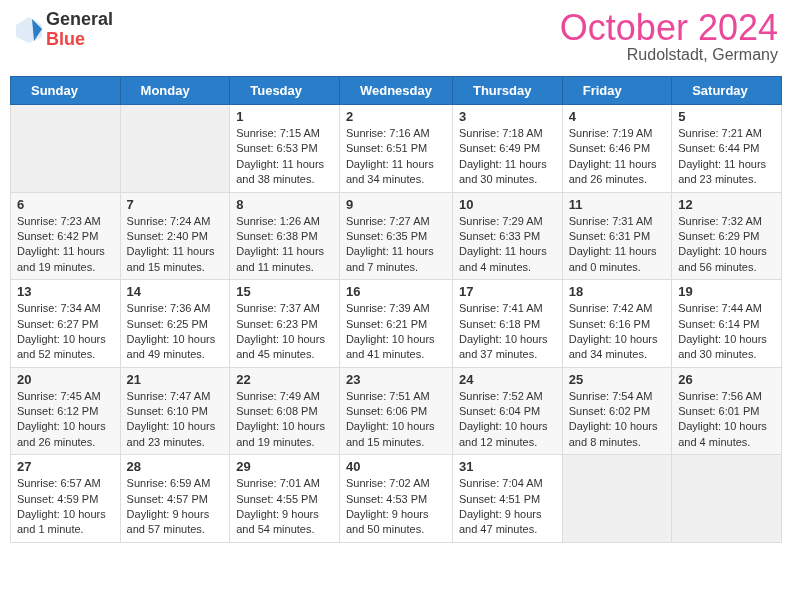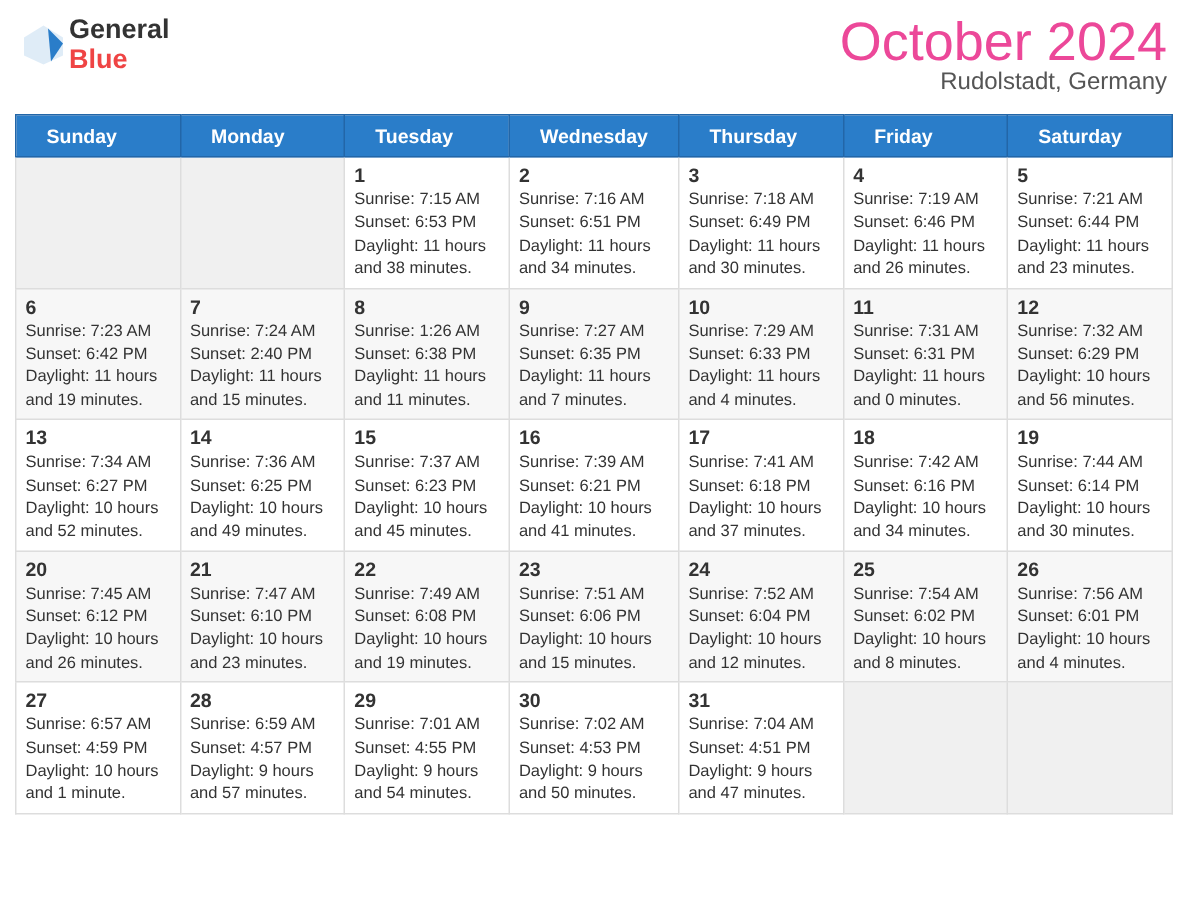--- a/index.html
+++ b/index.html
@@ -310,21 +310,21 @@
 Sunset: 4:57 PM
 Daylight: 9 hours and 57 minutes.</div>
         </td>
         <td>
           <span class="day-number">29</span>
           <div class="day-info">Sunrise: 7:01 AM
 Sunset: 4:55 PM
 Daylight: 9 hours and 54 minutes.</div>
         </td>
         <td>
-          <span class="day-number">30</span>
+          <span class="day-number">40</span>
           <div class="day-info">Sunrise: 7:02 AM
 Sunset: 4:53 PM
 Daylight: 9 hours and 50 minutes.</div>
         </td>
         <td>
           <span class="day-number">31</span>
           <div class="day-info">Sunrise: 7:04 AM
 Sunset: 4:51 PM
 Daylight: 9 hours and 47 minutes.</div>
         </td>

